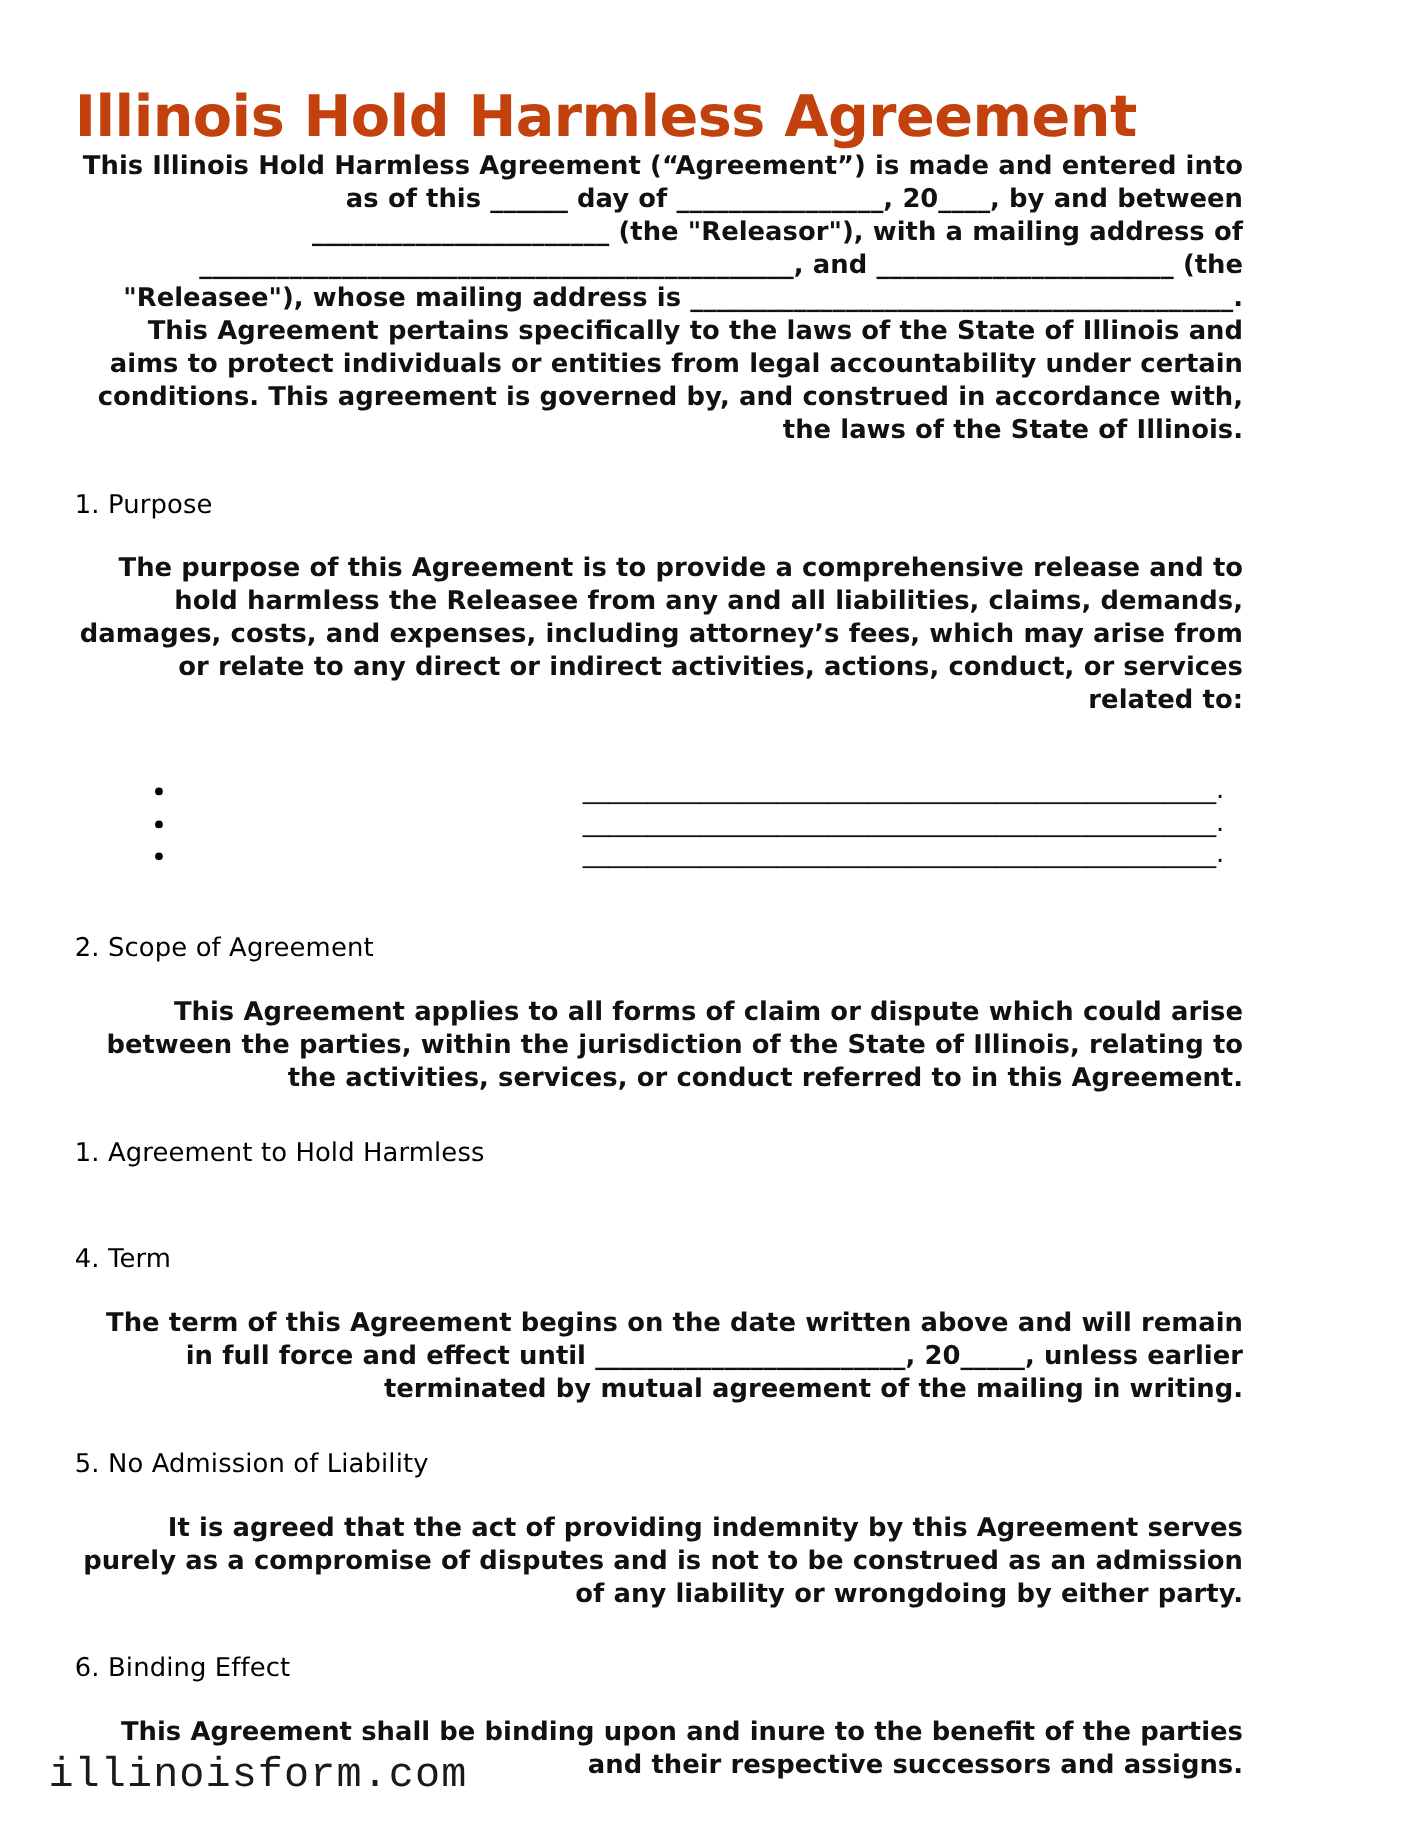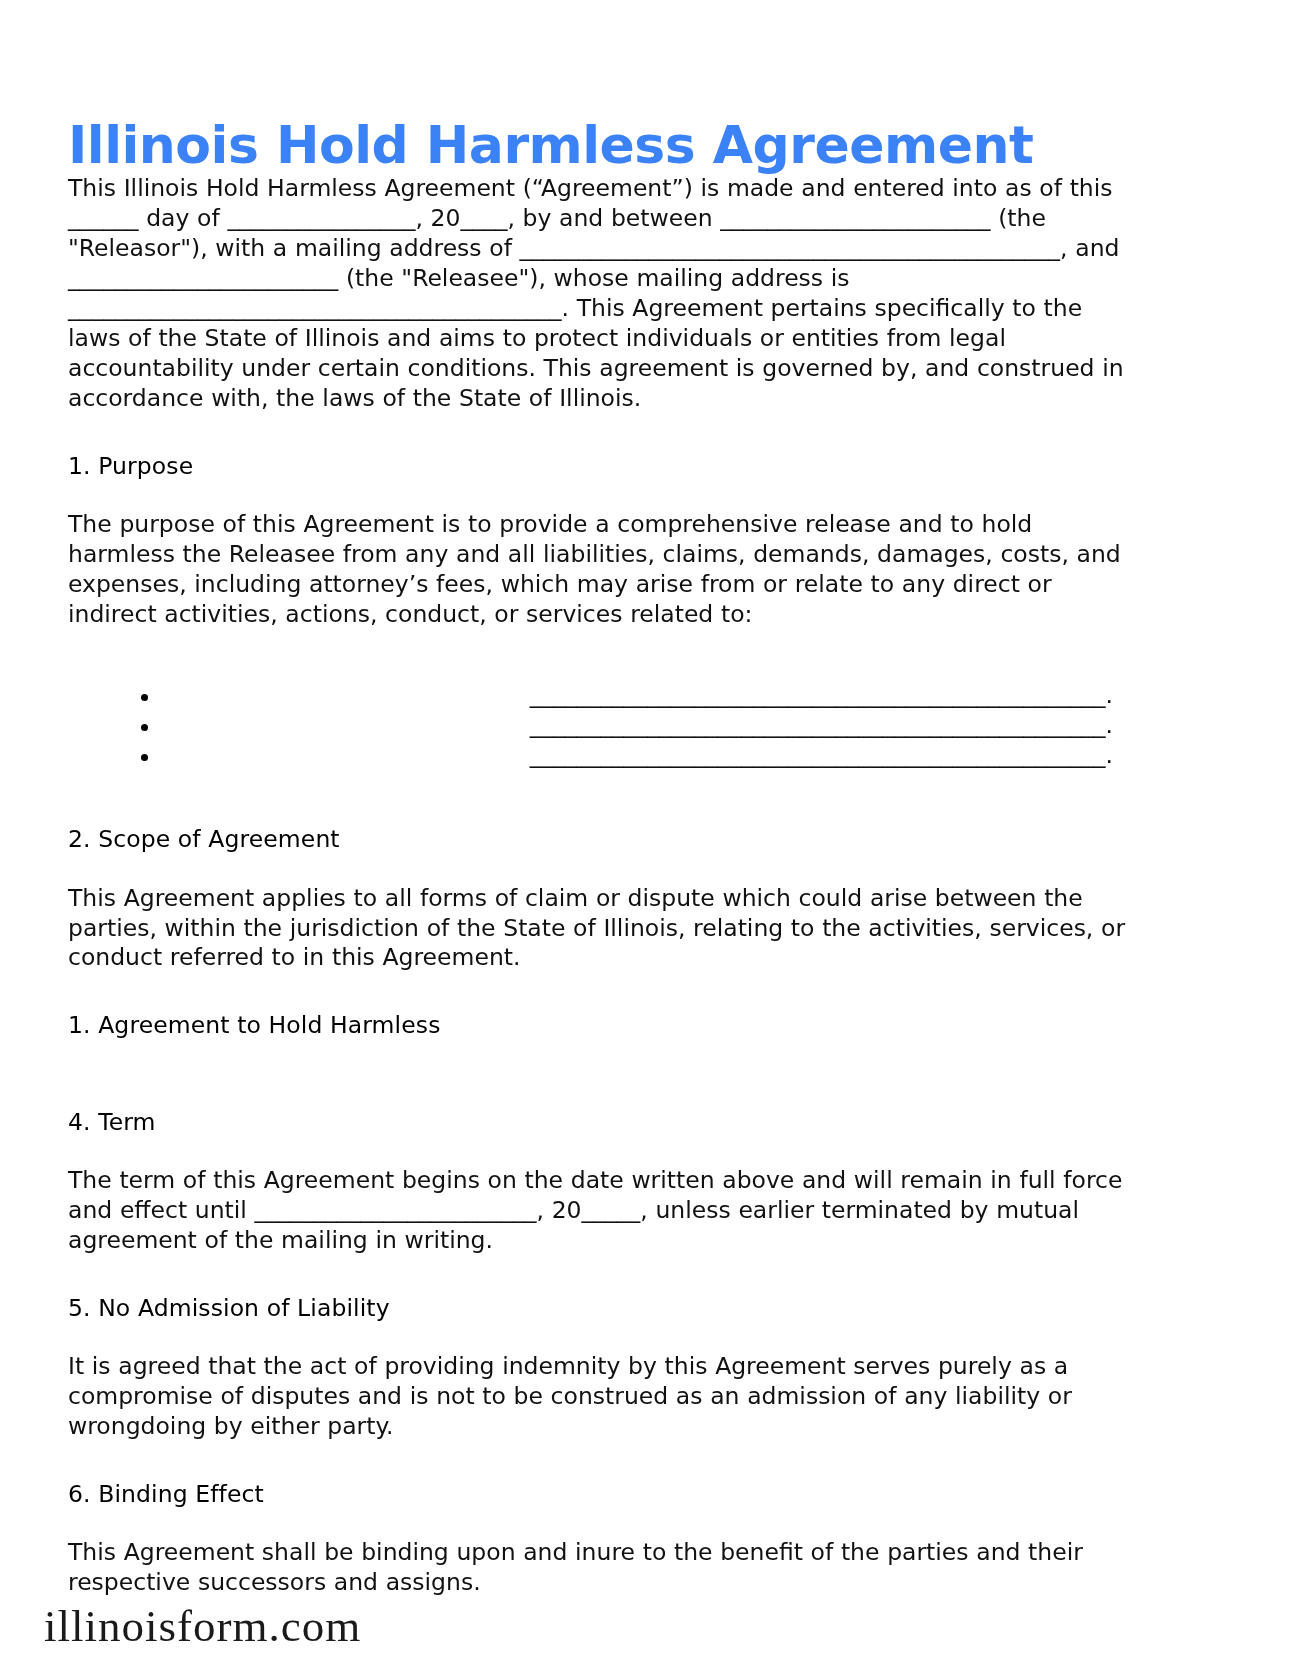--- a/index.html
+++ b/index.html
@@ -27,30 +27,31 @@
     top: 0;
     width: 1062px;
   }
   .doc-title {
     font-family: "DejaVu Sans", sans-serif;
     font-weight: bold;
     font-size: 52px;
     line-height: 1.12;
     letter-spacing: -0.5px;
     margin: 0;
-    padding-top: 116px;
-    color: #3b82f6;
+    padding-top: 78px;
+    color: #c2410c;
   }
   p.body-text {
     font-size: 23.5px;
     line-height: 1.275;
     margin: 0;
     color: #111111;
-    text-align: left;
+    text-align: right;
     word-spacing: 0.2px;
+    font-weight: bold;
   }
   .intro {
     margin-top: 48px;
   }
   h2.section-heading {
     font-family: "DejaVu Sans", sans-serif;
     font-weight: normal;
     font-size: 23.5px;
     line-height: 1.2;
     margin: 0;
@@ -83,23 +84,23 @@
     width: 7px;
     height: 7px;
     background: #000000;
     border-radius: 50%;
   }
   .list-gap { height: 34px; }
 
   .footer-mark {
     position: absolute;
     left: 44px;
-    bottom: 26px;
-    font-family: Liberation Serif, serif;
-    font-size: 45px;
+    bottom: 42px;
+    font-family: Liberation Mono, monospace;
+    font-size: 38px;
     letter-spacing: 1px;
     color: #1a1a1a;
     white-space: nowrap;
   }
   .blank { white-space: pre; }
 </style>
 </head>
 <body>
 
 <div class="page">

